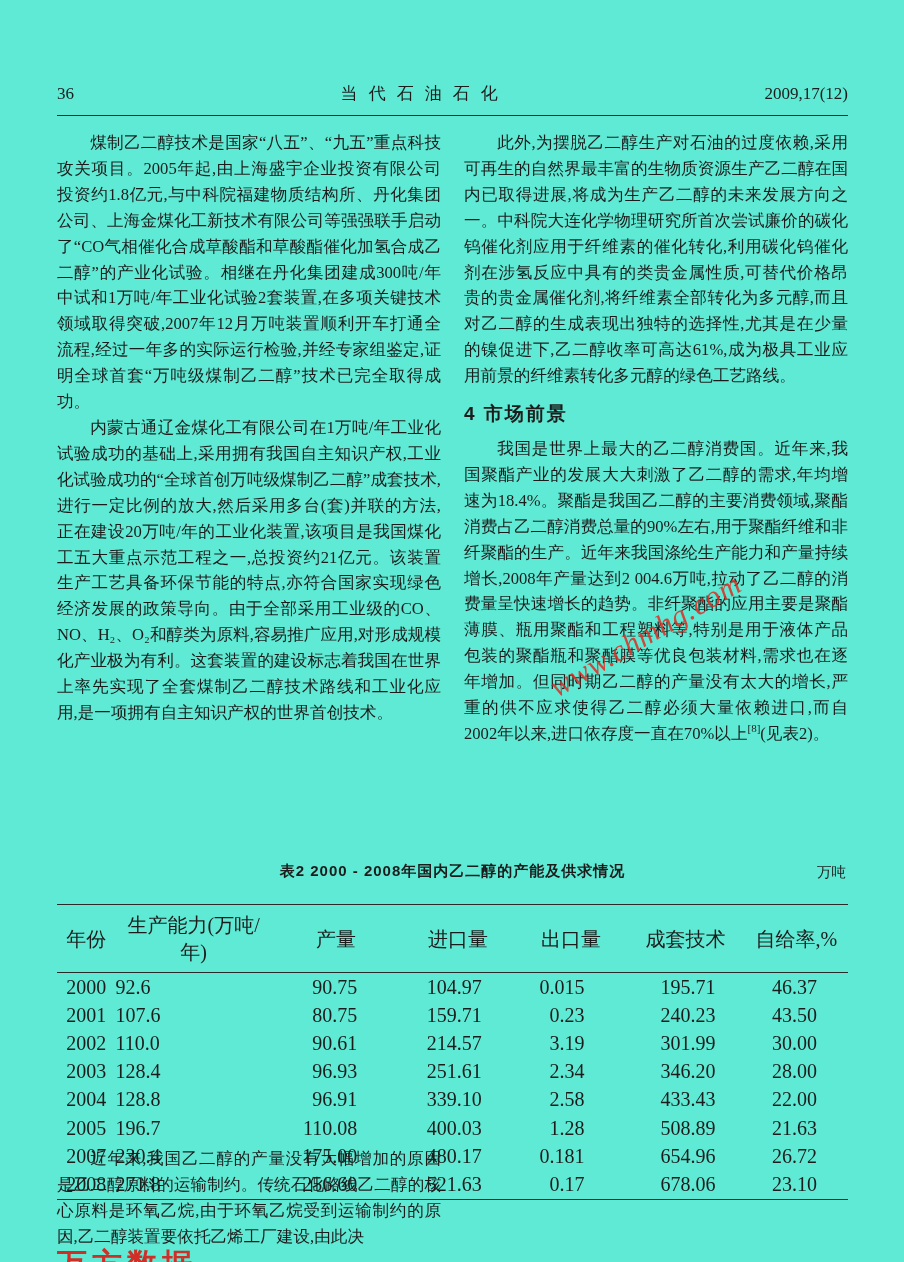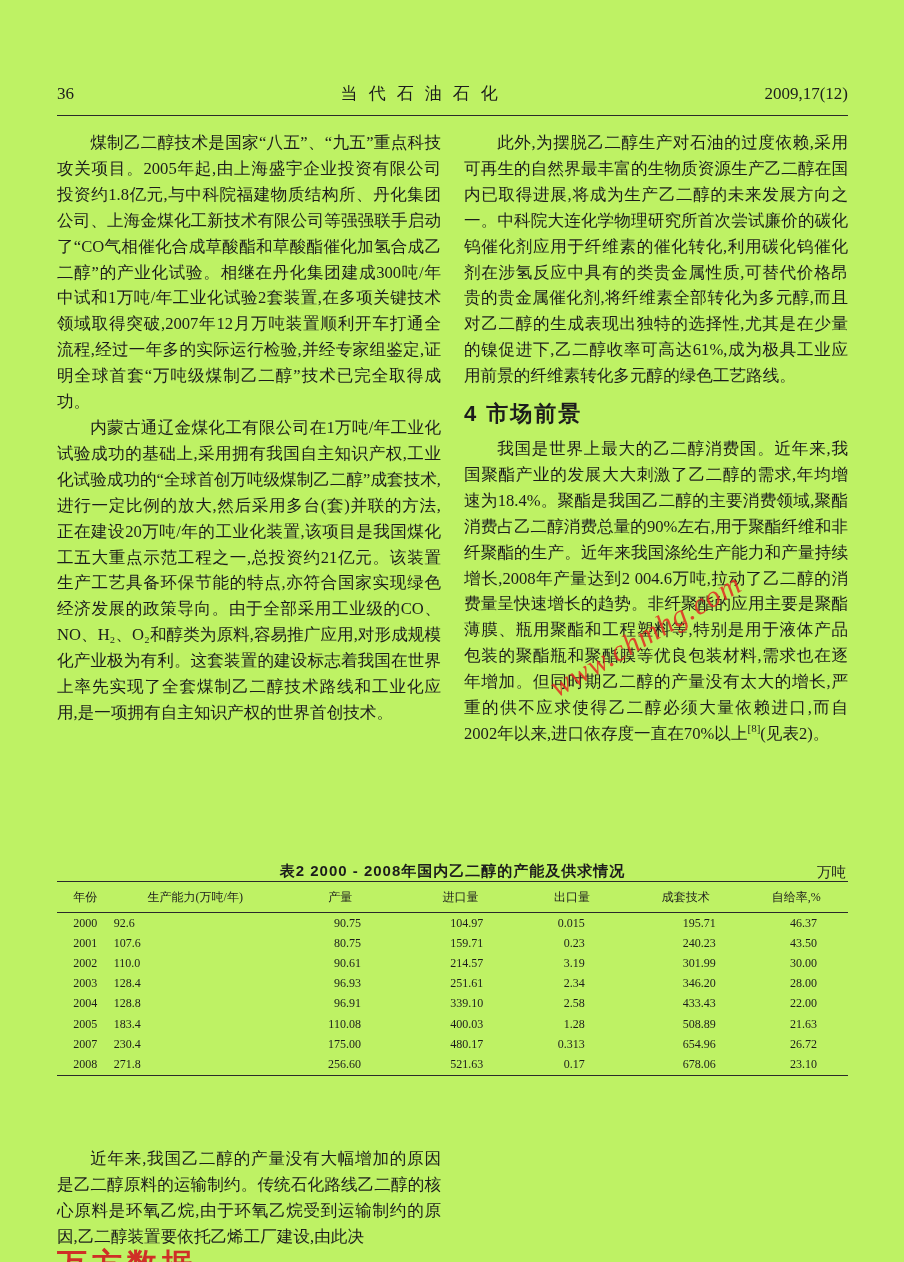--- a/index.html
+++ b/index.html
@@ -1,34 +1,34 @@
 <!DOCTYPE html>
 <html><head>
 <meta charset="utf-8">
 <style>
   html,body{margin:0;padding:0;background:#e9e9e5;}
-  .page{position:relative;width:904px;height:1262px;margin:0 auto;background:#bef264;overflow:hidden;
+  .page{position:relative;width:904px;height:1262px;margin:0 auto;background:#5eead4;overflow:hidden;
         font-family:"Liberation Serif","DejaVu Serif",serif;color:#1c1c1c;}
   .header{position:absolute;top:82px;left:57px;width:791px;display:flex;justify-content:space-between;
           align-items:baseline;font-size:17px;padding-bottom:10px;border-bottom:1.6px solid #2a2a2a;}
   .journal{letter-spacing:0.65em;text-indent:0.65em;}
   .body-cols{position:absolute;left:57px;width:791px;display:flex;justify-content:space-between;}
   .cols-top{top:130px;}
   .cols-bottom{top:1146px;}
   .col{width:384px;font-size:16.6px;line-height:25.9px;text-align:justify;}
   .col p{margin:0;text-indent:2em;}
   .col p.noindent{text-indent:0;}
-  .section-heading{font-family:"Liberation Sans","DejaVu Sans",sans-serif;font-size:22px;font-weight:bold;
+  .section-heading{font-family:"Liberation Sans","DejaVu Sans",sans-serif;font-size:19px;font-weight:bold;
                    margin:12px 0 9px 0;letter-spacing:2px;}
   sup{font-size:11px;line-height:0;}
   .table-block{position:absolute;left:57px;top:862px;width:791px;}
-  .table-caption-row{position:relative;text-align:center;font-size:15px;margin-bottom:1px;line-height:18px;}
+  .table-caption-row{position:relative;text-align:center;font-size:15px;margin-bottom:24px;line-height:18px;}
   .caption{font-weight:bold;font-family:"Liberation Sans","DejaVu Sans",sans-serif;letter-spacing:1px;}
   .unit{position:absolute;right:2px;top:1px;font-weight:normal;font-size:14.5px;}
-  table{width:100%;border-collapse:collapse;font-size:12px;
+  table{width:100%;border-collapse:collapse;font-size:20px;
         border-top:1.6px solid #2a2a2a;border-bottom:1.6px solid #2a2a2a;}
   thead th{font-weight:normal;border-bottom:1px solid #2a2a2a;padding:7px 0 6px;text-align:center;}
   tbody td{padding:2.6px 0;}
   .c1{width:79px;text-align:center;}
   .c2{width:158px;} .c3{width:119px;} .c4{width:111px;} .c5{width:95px;margin-top:30px;} .c6{width:127px;} .c7{width:103px;}
   td.c2{padding-right:58px;}
   td.c3{text-align:right;padding-right:43px;}
   td.c4{text-align:right;padding-right:34px;}
   td.c5{text-align:right;padding-right:42px;}
   td.c6{text-align:right;padding-right:29px;}
@@ -120,33 +120,33 @@
             <td class="c1">2004</td>
             <td class="c2">128.8</td>
             <td class="c3">96.91</td>
             <td class="c4">339.10</td>
             <td class="c5">2.58</td>
             <td class="c6">433.43</td>
             <td class="c7">22.00</td>
           </tr>
           <tr>
             <td class="c1">2005</td>
-            <td class="c2">183.4</td>
+            <td class="c2">196.7</td>
             <td class="c3">110.08</td>
             <td class="c4">400.03</td>
             <td class="c5">1.28</td>
             <td class="c6">508.89</td>
             <td class="c7">21.63</td>
           </tr>
           <tr>
             <td class="c1">2007</td>
             <td class="c2">230.4</td>
             <td class="c3">175.00</td>
             <td class="c4">480.17</td>
-            <td class="c5">0.313</td>
+            <td class="c5">0.181</td>
             <td class="c6">654.96</td>
             <td class="c7">26.72</td>
           </tr>
           <tr>
             <td class="c1">2008</td>
             <td class="c2">271.8</td>
             <td class="c3">256.60</td>
             <td class="c4">521.63</td>
             <td class="c5">0.17</td>
             <td class="c6">678.06</td>

